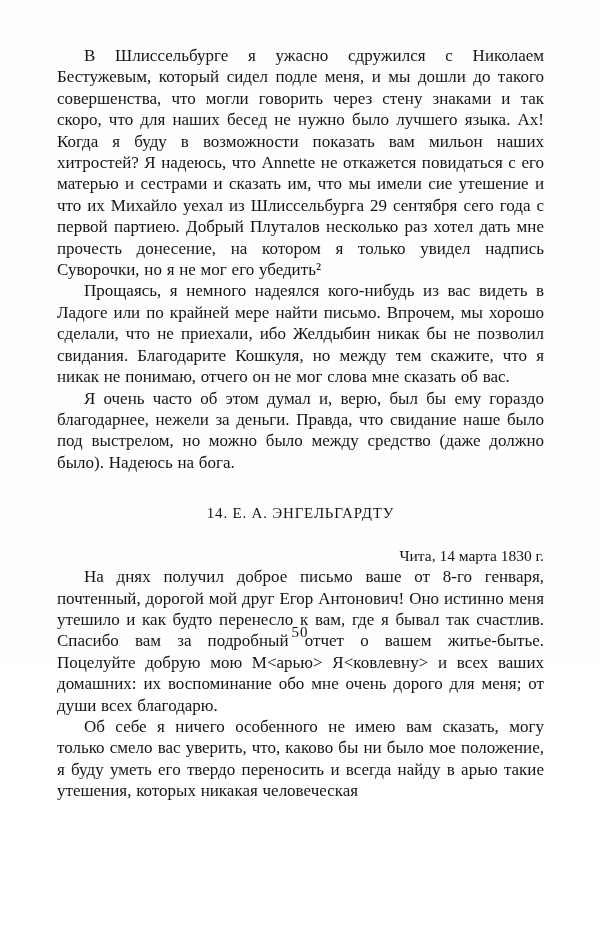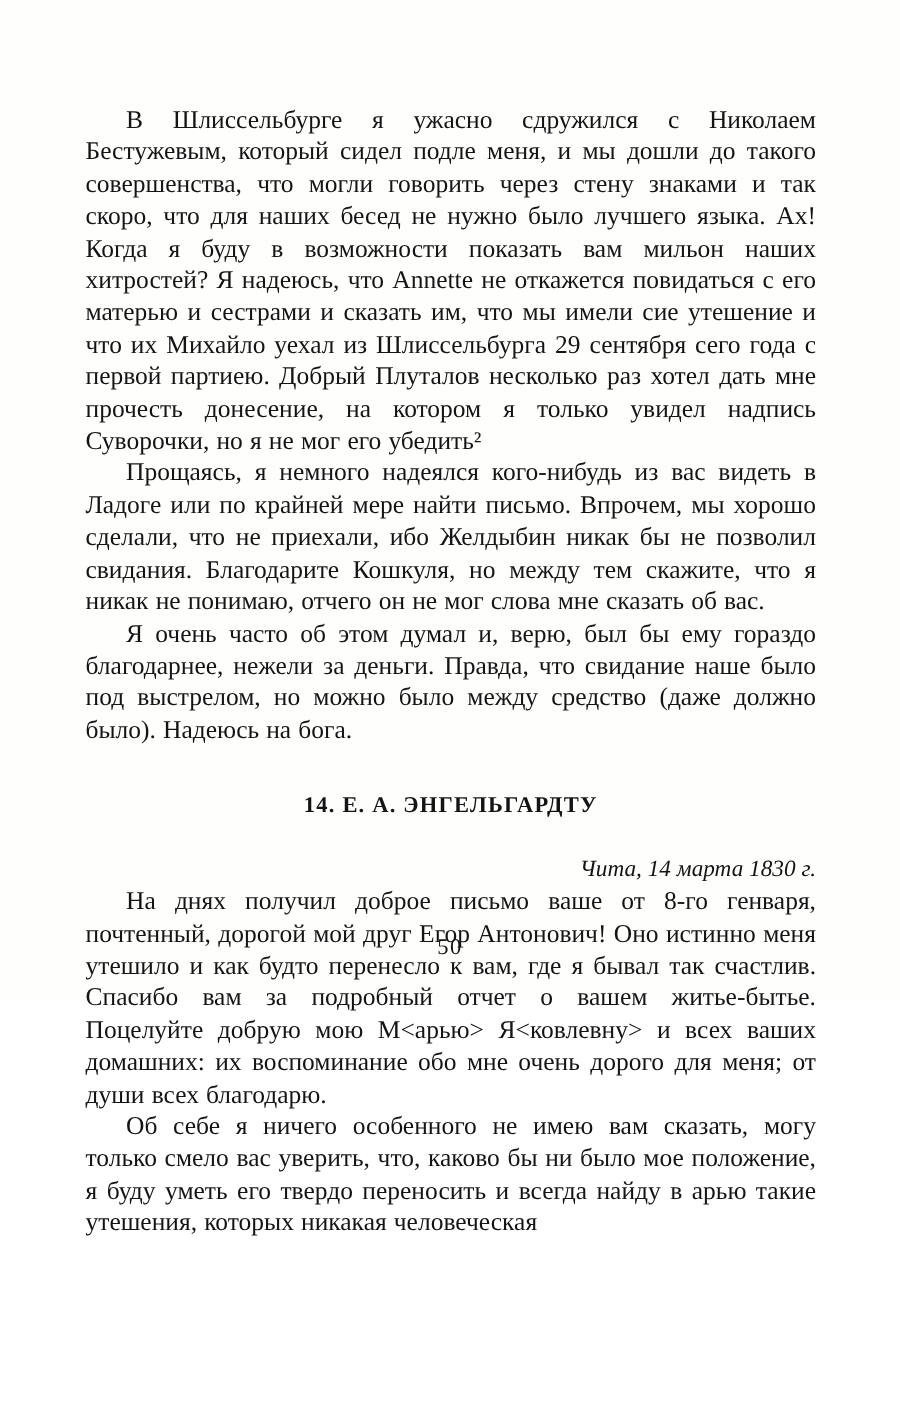--- a/index.html
+++ b/index.html
@@ -9,41 +9,40 @@
     height: 952px;
     font-family: "Liberation Serif", "DejaVu Serif", serif;
     color: #141414;
     overflow: hidden;
   }
   .page {
     position: relative;
     width: 600px;
     height: 668px;
     background: #fefefd;
-    padding: 69px 56px 0 57px;
+    padding: 45px 56px 0 57px;
   }
   .text-block { width: 100%; }
   .para {
     font-size: 17px;
     line-height: 21.4px;
     text-align: justify;
     text-indent: 27px;
     word-spacing: 0.5px;
   }
   .heading {
     text-align: center;
     font-size: 15px;
-    font-weight: bold;
+    font-weight: normal;
     letter-spacing: 0.8px;
     margin-top: 32px;
     font-family: "Liberation Serif", serif;
   }
   .dateline {
     text-align: right;
-    font-style: italic;
     font-size: 15.5px;
     margin-top: 24px;
     line-height: 20px;
   }
   .letter-body { }
   .page-number {
     position: absolute;
     left: 0;
     bottom: 27px;
     width: 100%;

